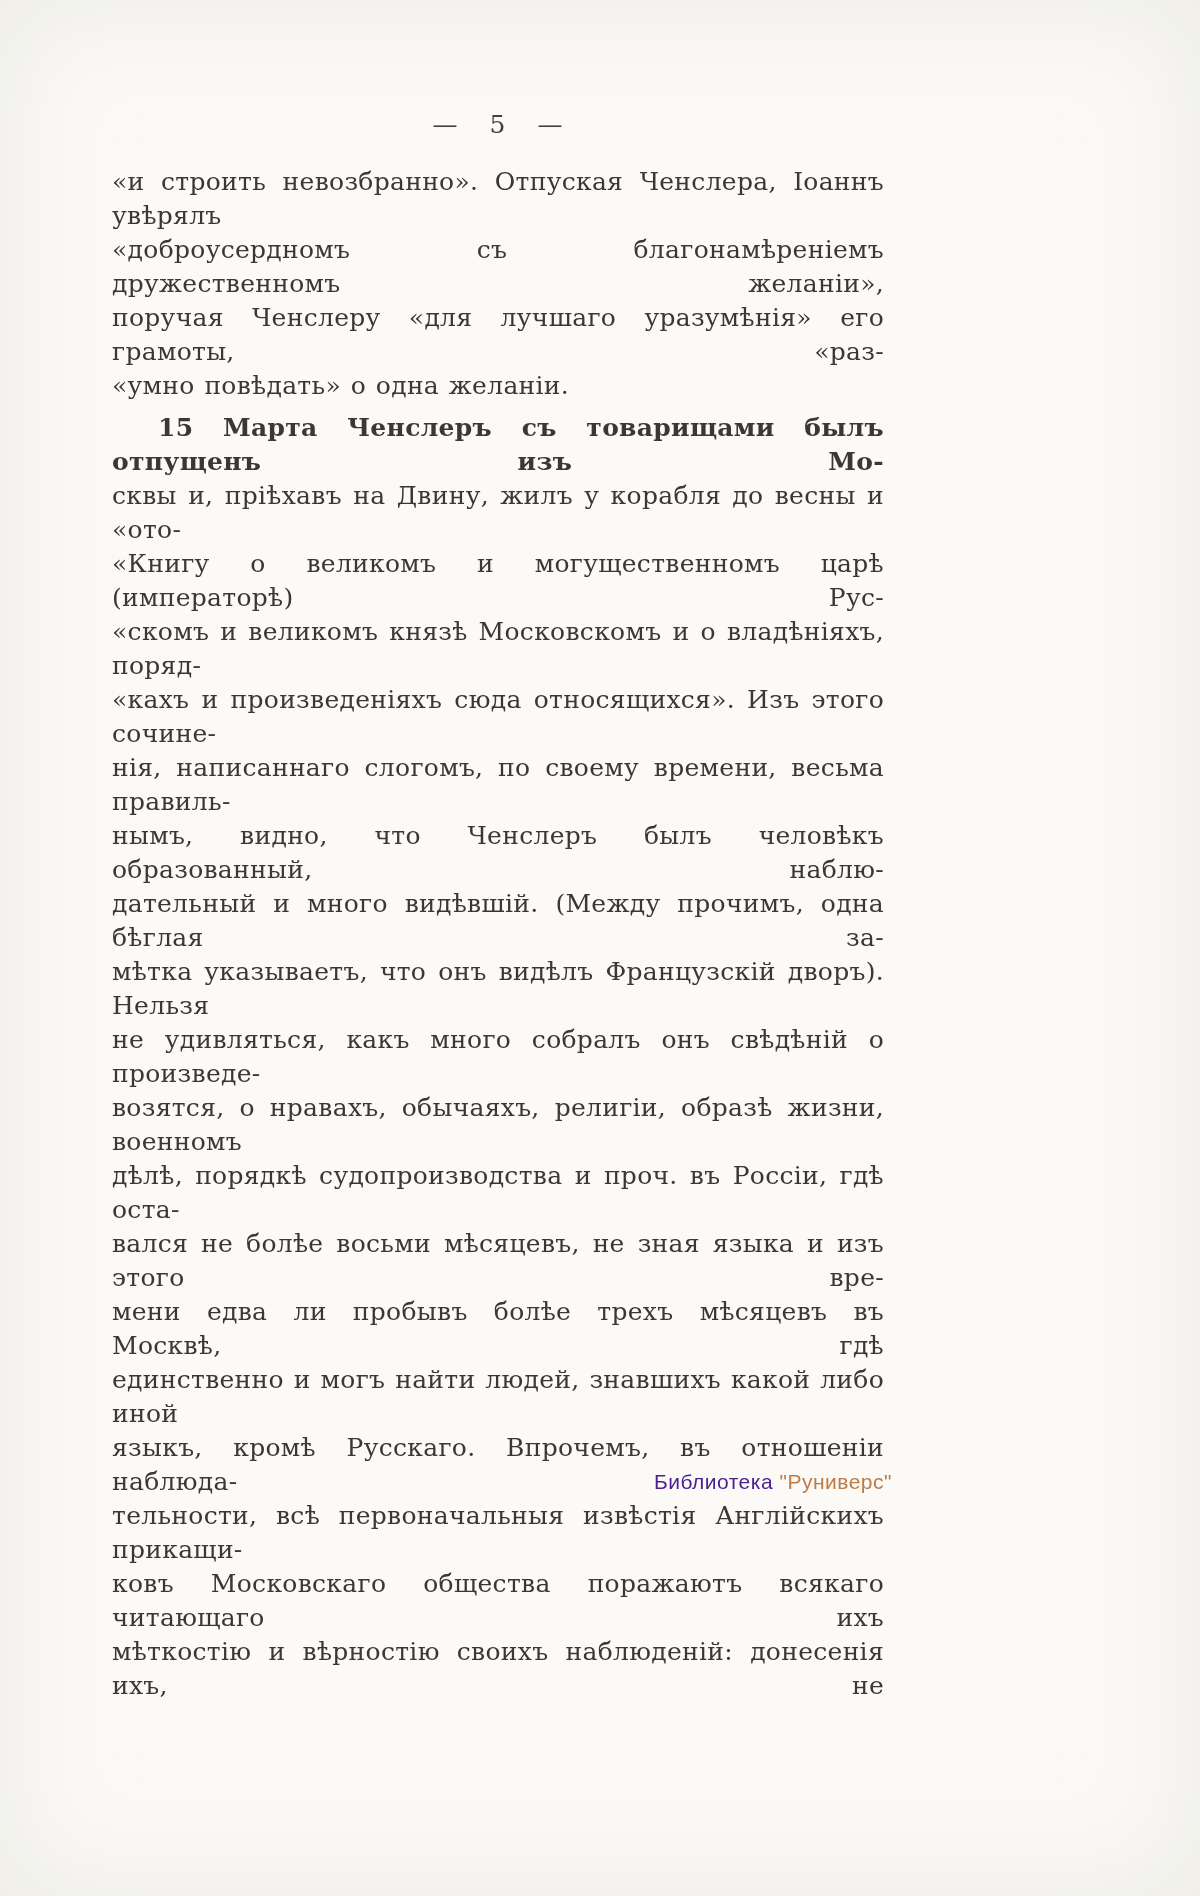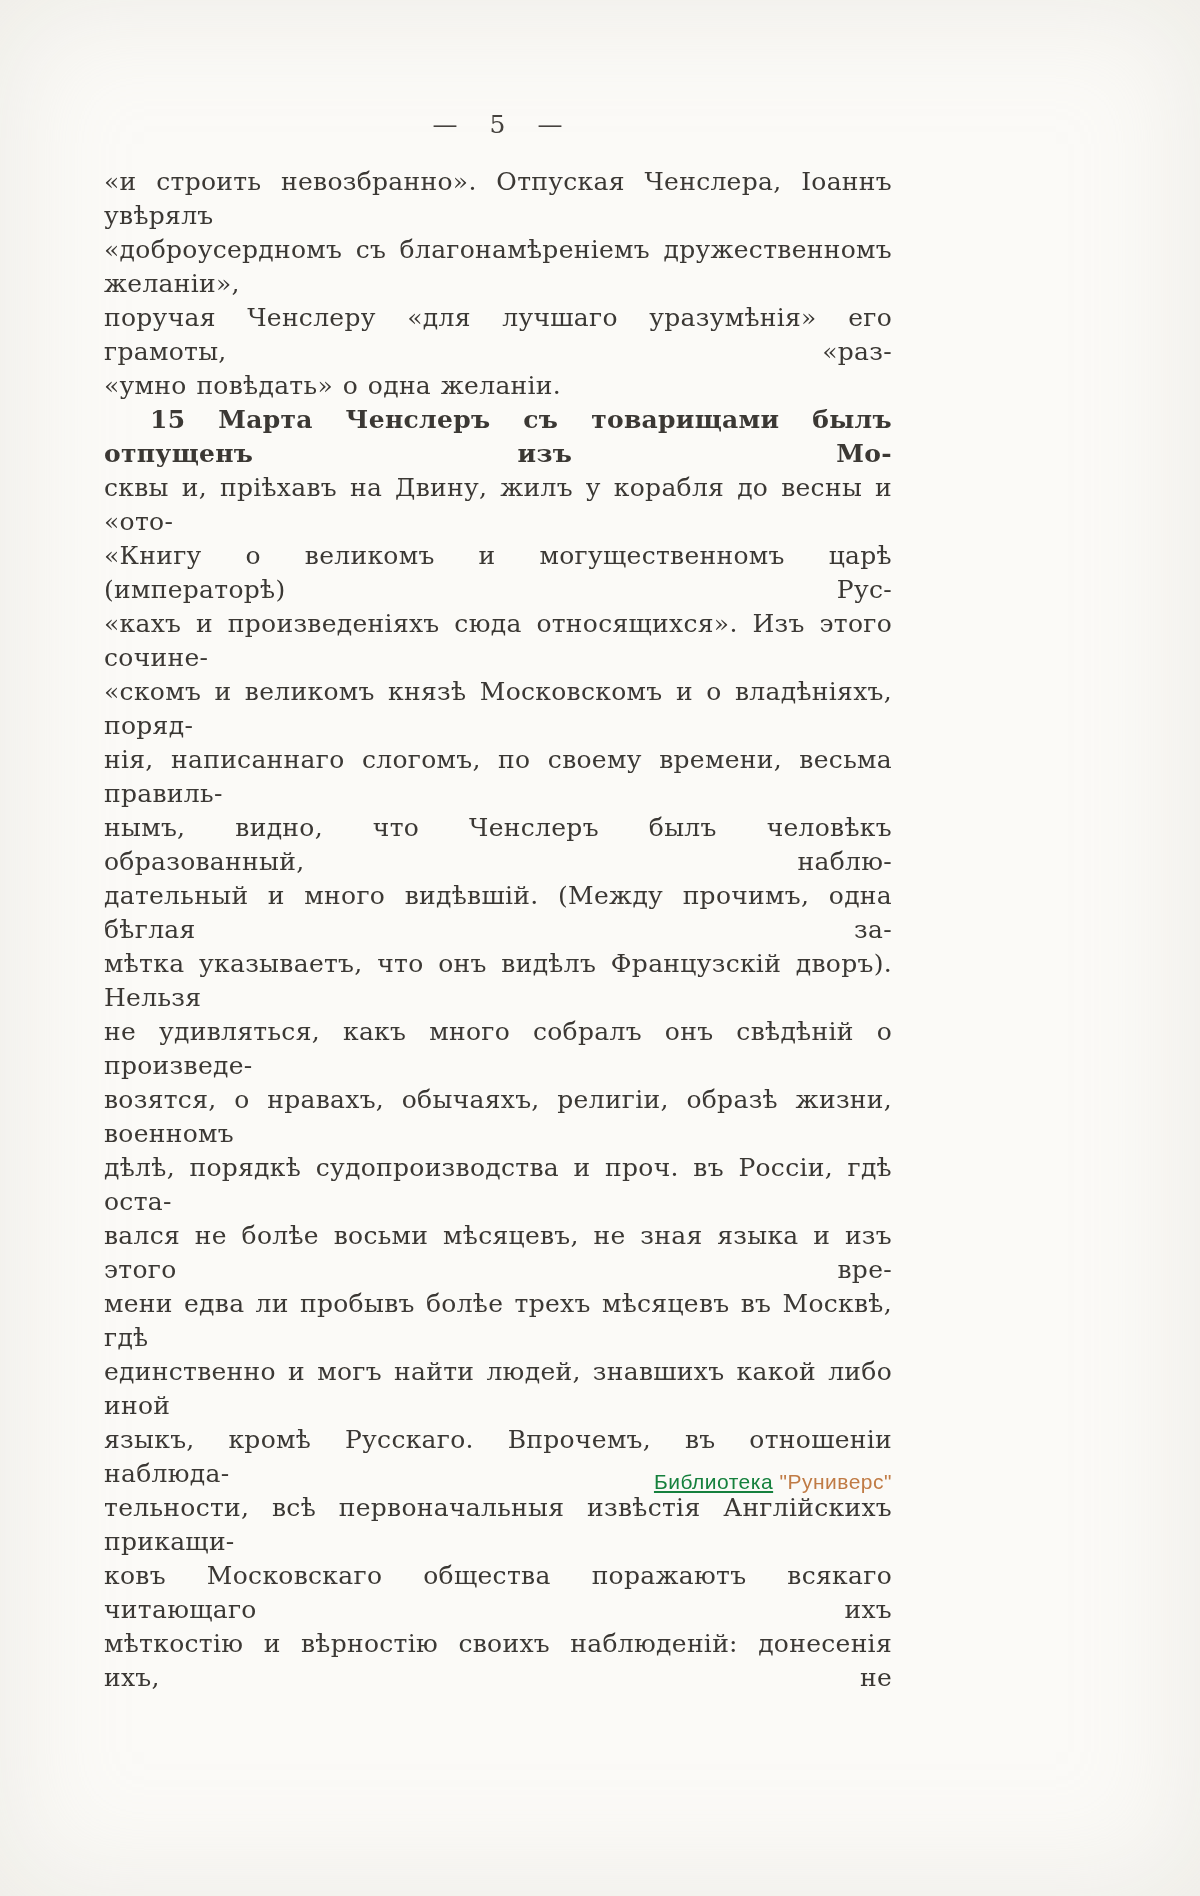--- a/index.html
+++ b/index.html
@@ -31,21 +31,21 @@
     margin-bottom: 26px;
     letter-spacing: 1px;
   }
   .page-number .num {
     margin: 0 22px;
   }
   .text-block {
     color: #3b3834;
   }
   .paragraph {
-    margin: 0;
+    margin: 8px;
   }
   .line {
     font-size: 25px;
     line-height: 34px;
     text-align: justify;
     text-align-last: justify;
     word-spacing: 1.5px;
     letter-spacing: 0.3px;
     white-space: normal;
   }
@@ -60,22 +60,21 @@
     position: absolute;
     left: 104px;
     top: 1470px;
     width: 788px;
     text-align: right;
     font-family: "Liberation Sans", sans-serif;
     font-size: 21px;
     letter-spacing: 0.5px;
   }
   .footer .lib {
-    color: #15803d;
-    text-decoration: underline;
+    color: #4c1d95;
   }
   .footer .name {
     color: #c431c0f00; 
   }
   .footer .name {
     color: #c07b45;
   }
 </style>
 </head>
 <body>
@@ -93,22 +92,22 @@
         <div class="paragraph">
           <div class="line">«и строить невозбранно». Отпуская Ченслера, Іоаннъ увѣрялъ</div>
           <div class="line">«доброусердномъ съ благонамѣреніемъ дружественномъ желаніи»,</div>
           <div class="line">поручая Ченслеру «для лучшаго уразумѣнія» его грамоты, «раз-</div>
           <div class="line lastline">«умно повѣдать» о одна желаніи.</div>
         </div>
         <div class="paragraph">
           <div class="line indent">15 Марта Ченслеръ съ товарищами былъ отпущенъ изъ Мо-</div>
           <div class="line">сквы и, пріѣхавъ на Двину, жилъ у корабля до весны и «ото-</div>
           <div class="line">«Книгу о великомъ и могущественномъ царѣ (императорѣ) Рус-</div>
+          <div class="line">«скомъ и великомъ князѣ Московскомъ и о владѣніяхъ, поряд-</div>
           <div class="line">«кахъ и произведеніяхъ сюда относящихся». Изъ этого сочине-</div>
-          <div class="line">«скомъ и великомъ князѣ Московскомъ и о владѣніяхъ, поряд-</div>
           <div class="line">нія, написаннаго слогомъ, по своему времени, весьма правиль-</div>
           <div class="line">нымъ, видно, что Ченслеръ былъ человѣкъ образованный, наблю-</div>
           <div class="line">дательный и много видѣвшій. (Между прочимъ, одна бѣглая за-</div>
           <div class="line">мѣтка указываетъ, что онъ видѣлъ Французскій дворъ). Нельзя</div>
           <div class="line">не удивляться, какъ много собралъ онъ свѣдѣній о произведе-</div>
           <div class="line">возятся, о нравахъ, обычаяхъ, религіи, образѣ жизни, военномъ</div>
           <div class="line">дѣлѣ, порядкѣ судопроизводства и проч. въ Россіи, гдѣ оста-</div>
           <div class="line">вался не болѣе восьми мѣсяцевъ, не зная языка и изъ этого вре-</div>
           <div class="line">мени едва ли пробывъ болѣе трехъ мѣсяцевъ въ Москвѣ, гдѣ</div>
           <div class="line">единственно и могъ найти людей, знавшихъ какой либо иной</div>

